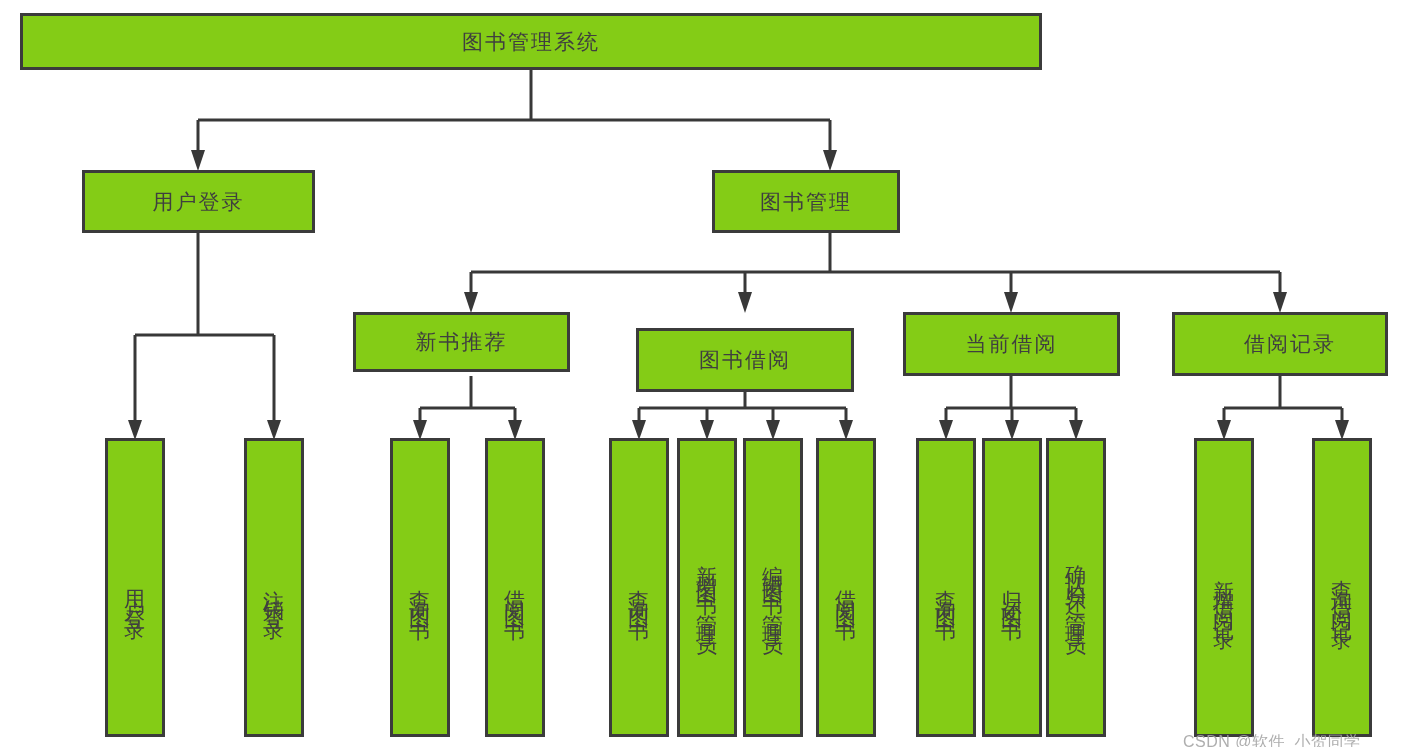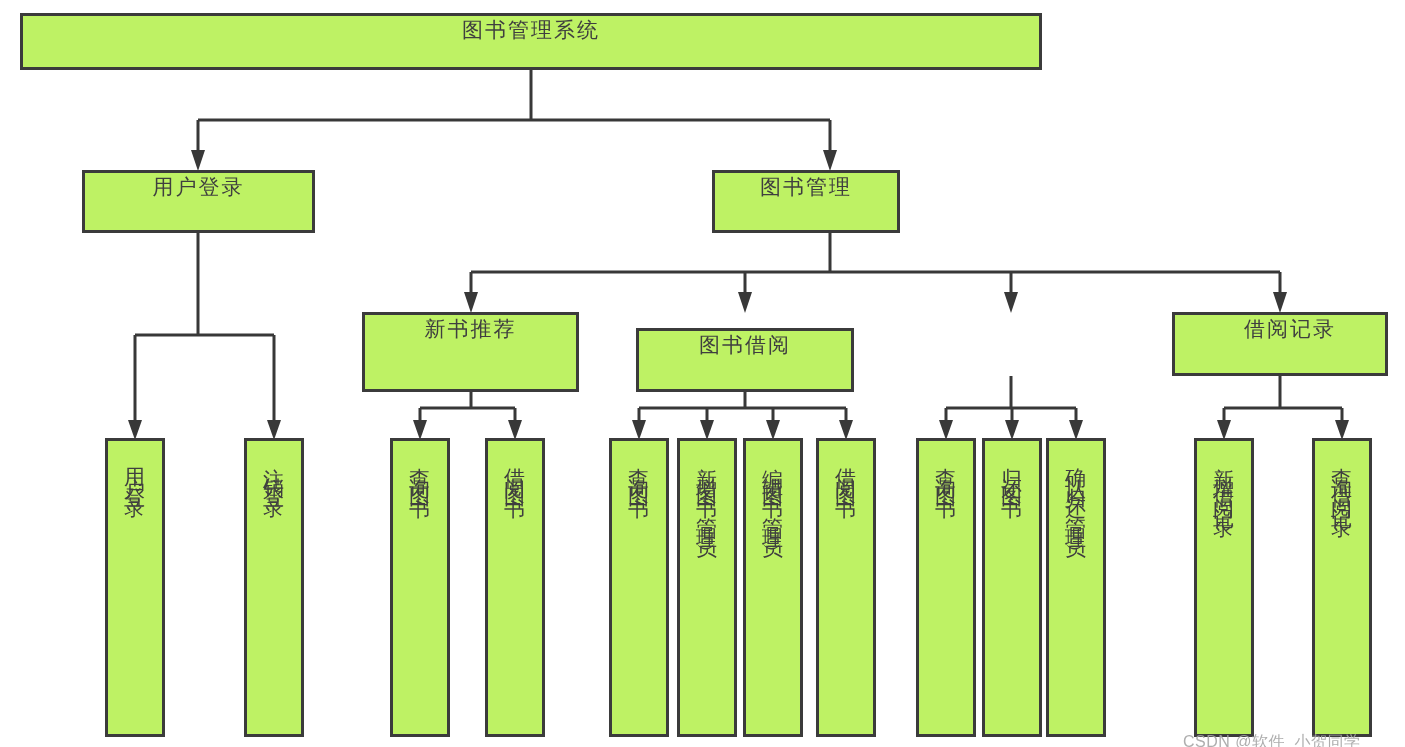--- a/index.html
+++ b/index.html
@@ -5,37 +5,37 @@
   html,body { margin:0; padding:0; background:#ffffff; }
   .canvas {
     position:relative; width:1405px; height:747px; background:#ffffff;
     font-family:"Liberation Sans","DejaVu Sans",sans-serif;
     color:#3f3f3f; overflow:hidden;
   }
   svg.wires { position:absolute; left:0; top:0; width:1405px; height:747px; }
   svg.wires path { stroke:#383838; stroke-width:3; fill:none; }
   svg.wires polygon { fill:#383838; stroke:none; }
   .node {
-    position:absolute; box-sizing:border-box; background:#bef264;
-    border:3px solid #3b3b3b; display:flex; justify-content:center;
+    position:absolute; box-sizing:border-box; background:#84cc16;
+    border:3px solid #3b3b3b; display:flex; align-items:center; justify-content:center;
     font-size:21px; letter-spacing:2px; white-space:nowrap;
   }
   .leaf { letter-spacing:0; }
   .leaf .vtext {
     writing-mode:vertical-rl; text-orientation:mixed;
     font-size:21px; letter-spacing:10px; line-height:1;
     padding-top:10px; 
   }
   
   .n-root  { left:20px;   top:13px;  width:1022px; height:57px; }
   
   .n-l2a   { left:82px;   top:170px; width:233px;  height:63px; }
   .n-l2b   { left:712px;  top:170px; width:188px;  height:63px; }
   
-  .n-l3a   { left:362px;  top:312px; width:217px;  height:80px; }
+  .n-l3a   { left:353px;  top:312px; width:217px;  height:60px; }
   .n-l3b   { left:636px;  top:328px; width:218px;  height:64px; }
   .n-l3c   { left:903px;  top:312px; width:217px;  height:64px; }
   .n-l3d   { left:1172px; top:312px; width:216px;  height:64px;padding-left:20px; }
   
   .leaf    { top:438px; width:60px; height:299px; }
   .lf-ul1  { left:105px; }  .lf-ul2 { left:244px; }
   .lf-r1   { left:390px; }  .lf-r2  { left:485px; }
   .lf-b1   { left:609px; }  .lf-b2  { left:677px; }
   .lf-b3   { left:743px; }  .lf-b4  { left:816px; }
   .lf-c1   { left:916px; }  .lf-c2  { left:982px; }
@@ -98,20 +98,23 @@
   <div class="node n-l2b">
     <span>图书管理</span>
   </div>
 
   <div class="node n-l3a">
     <span>新书推荐</span>
   </div>
   <div class="node n-l3b">
     <span>图书借阅</span>
   </div>
+  <div class="node n-l3c">
+    <span>当前借阅</span>
+  </div>
   <div class="node n-l3d">
     <span>借阅记录</span>
   </div>
 
   <div class="node leaf lf-ul1">
     <span class="vtext">用户登录</span>
   </div>
   <div class="node leaf lf-ul2">
     <span class="vtext">注销登录</span>
   </div>

